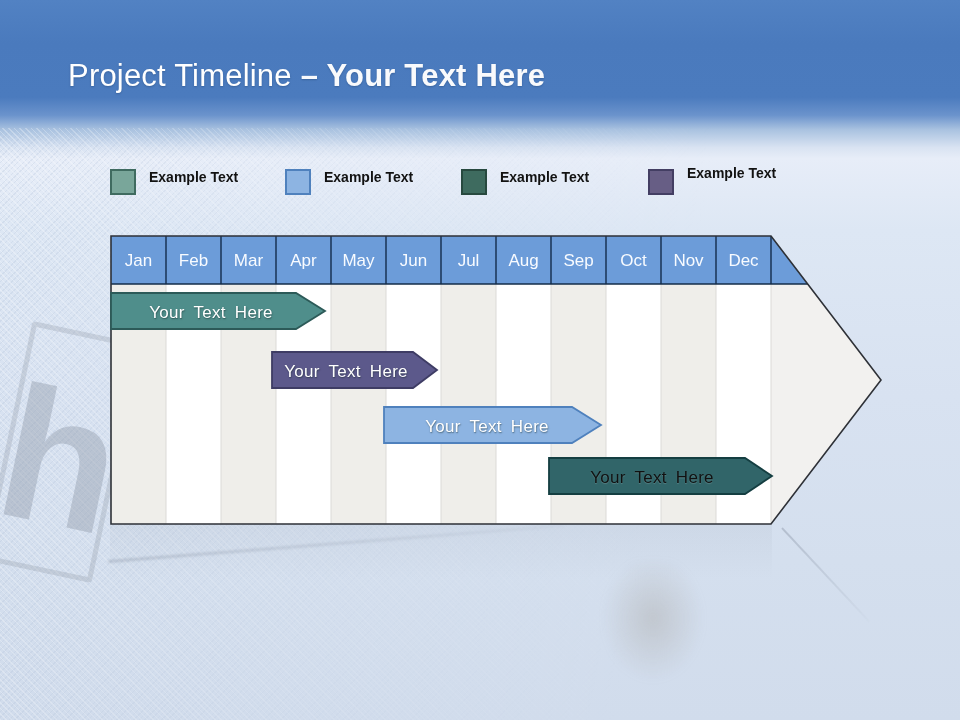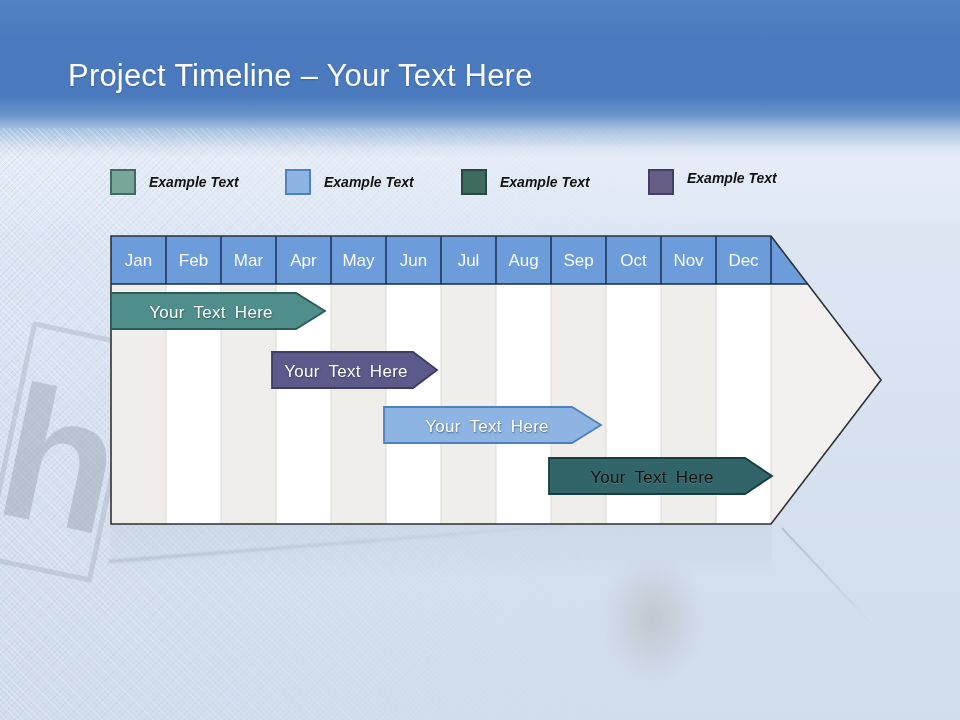--- a/index.html
+++ b/index.html
@@ -27,22 +27,22 @@
     transform:rotate(12deg);display:flex;align-items:center;justify-content:center;
   }
   .watermark span{
     font-weight:bold;font-size:188px;line-height:1;
     color:rgba(140,150,164,.40);transform:translateY(8px);
   }
   .title{position:absolute;left:68px;top:58px;white-space:nowrap;
     color:#fff;font-size:31px;letter-spacing:.2px;
     text-shadow:0 1px 2px rgba(25,55,95,.35);}
   .title .t-main{font-weight:normal;}
-  .title .t-suffix{font-weight:normal;margin-left:9px;opacity:.97;}
-  .legend-item{position:absolute;top:169px;display:flex;align-items:center;font-style:italic;}
+  .title .t-suffix{font-weight:bold;margin-left:9px;opacity:.97;}
+  .legend-item{position:absolute;top:169px;display:flex;align-items:flex-start;}
   .legend-item .swatch{width:26px;height:26px;box-sizing:border-box;border:2px solid #000;}
   .legend-item .lbl{margin-left:13px;font-size:14px;font-weight:bold;color:#121212;}
   .li-1{left:110px;} .li-2{left:285px;} .li-3{left:461px;} .li-4{left:648px;}
   .li-4 .lbl{transform:translateY(-4px);}
   .sw-1{background:#79a69a;border-color:#3f6b60!important;}
   .sw-2{background:#8db4e2;border-color:#4f81bd!important;}
   .sw-3{background:#3e6b5f;border-color:#27493f!important;}
   .sw-4{background:#675e85;border-color:#433e63!important;}
   .chart{position:absolute;left:110px;top:235px;}
   .month-label{font-size:17px;fill:#f8fbff;}

